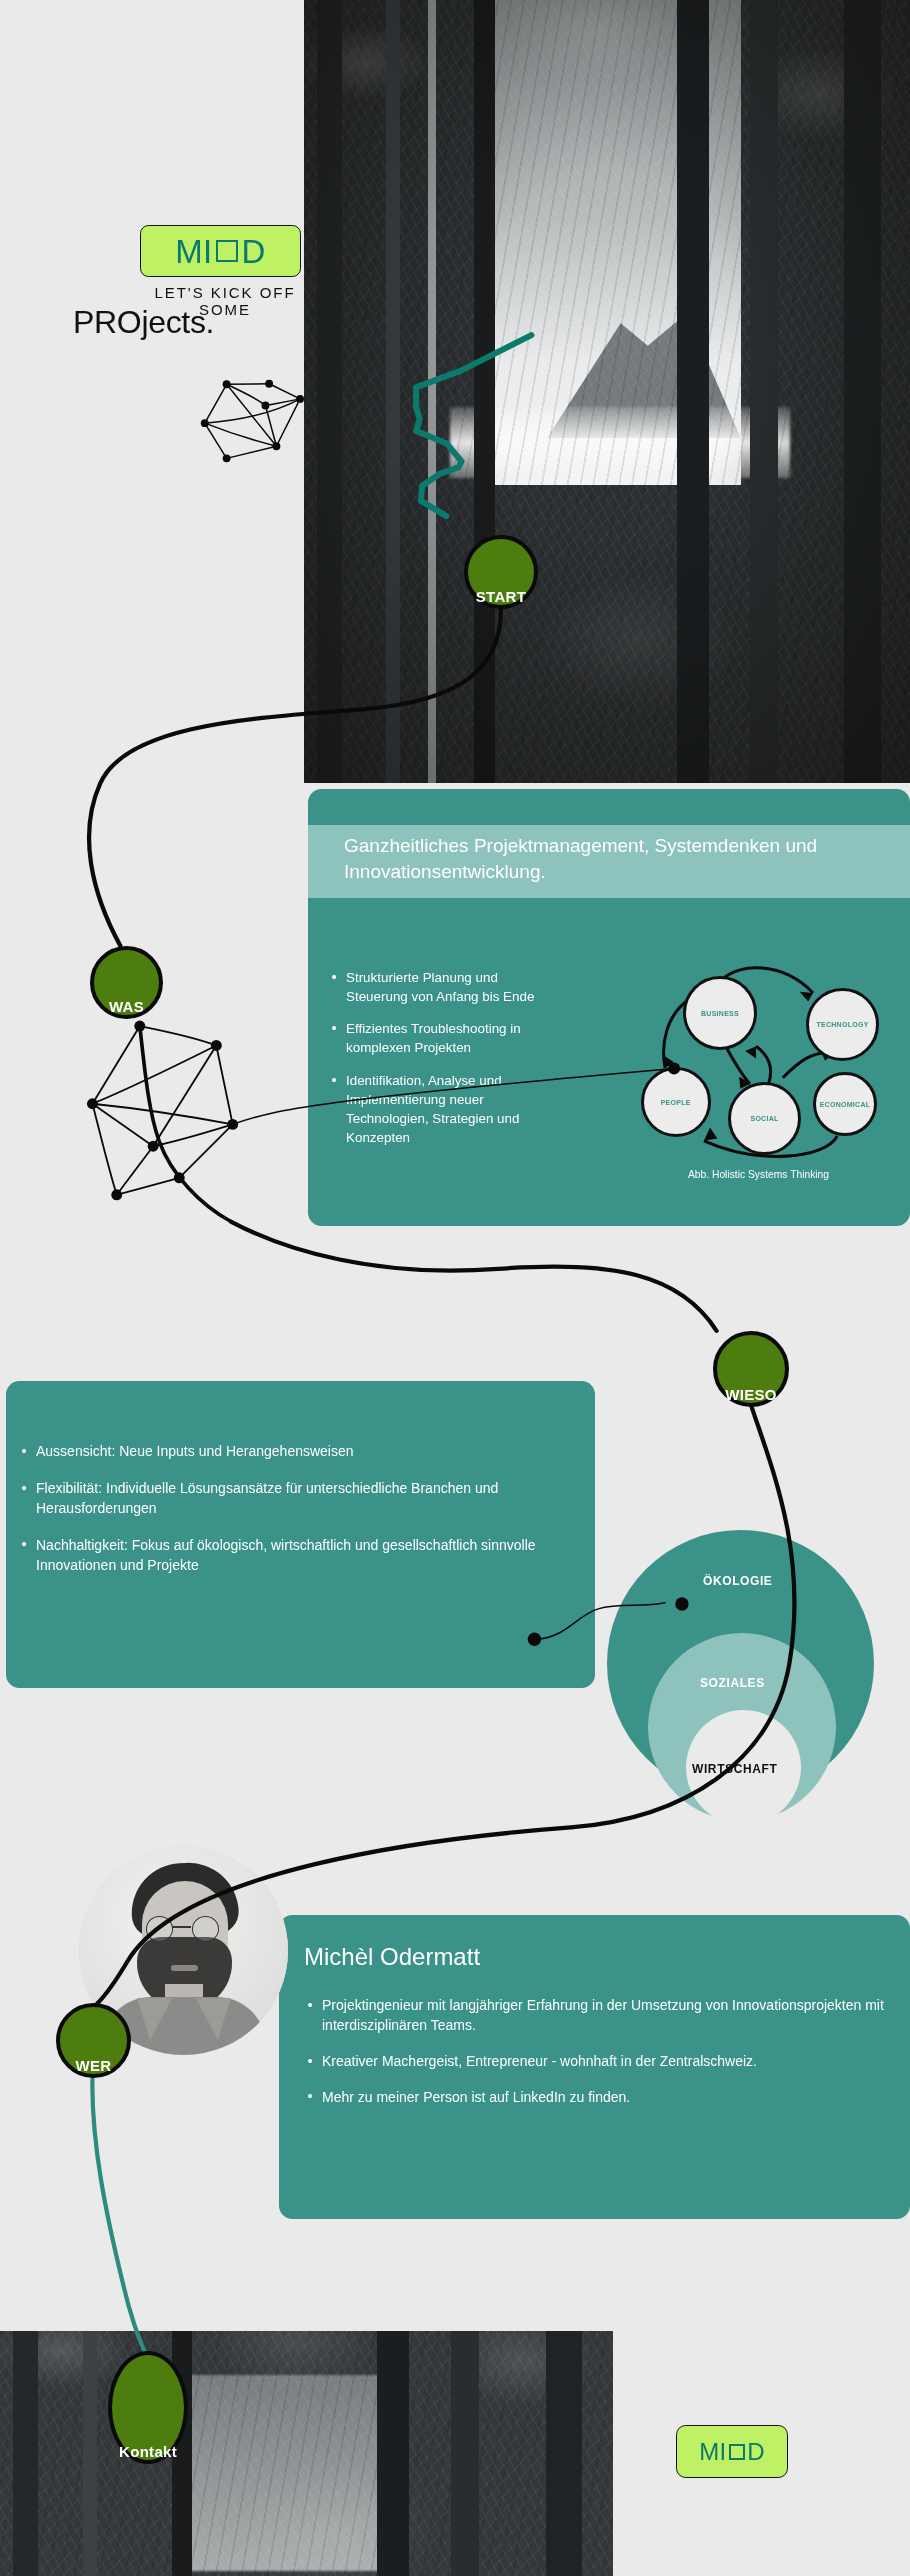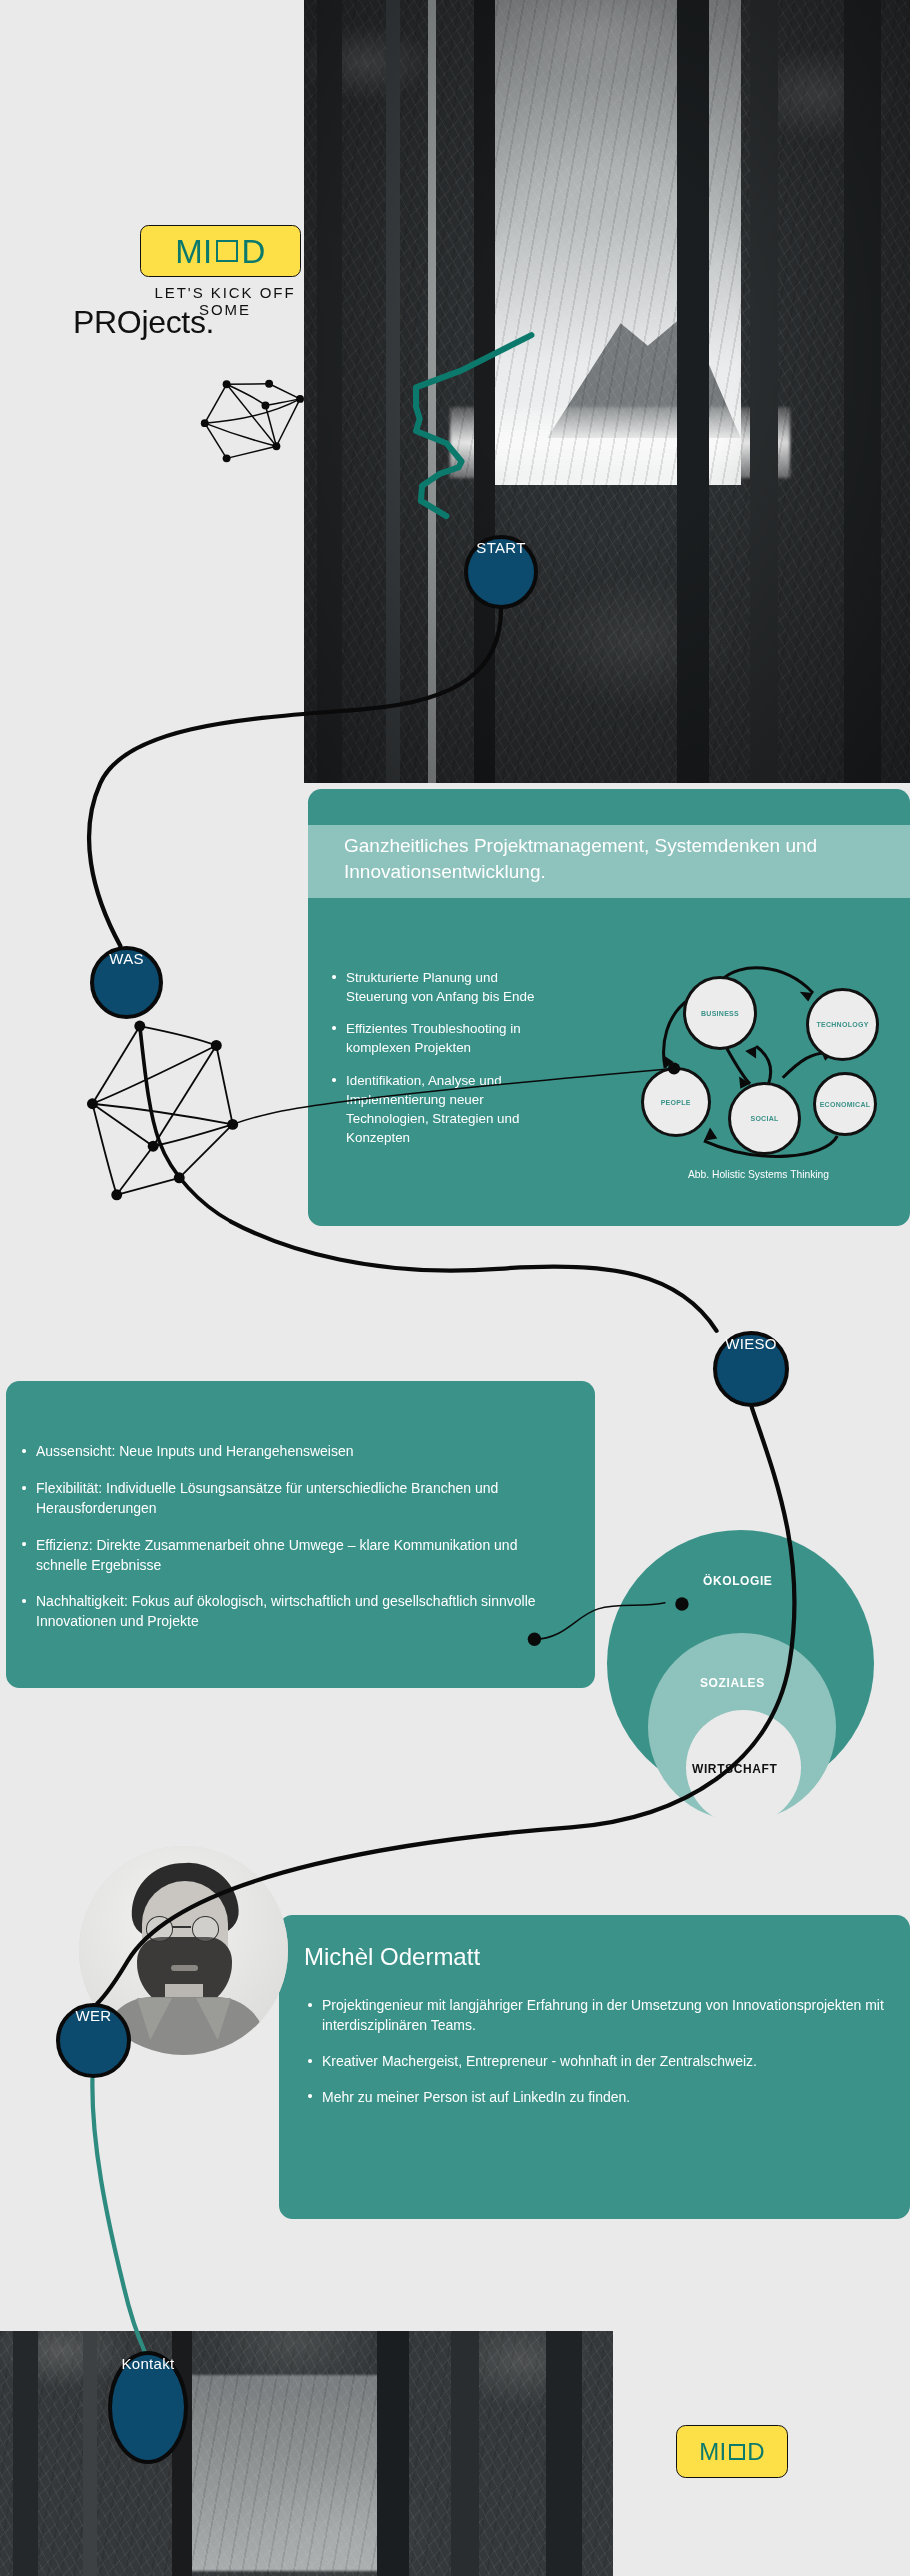--- a/index.html
+++ b/index.html
@@ -70,21 +70,21 @@
   }
   .bottom-photo .bsky{
     position:absolute; left:30%; top:18%; width:34%; height:80%;
     background:linear-gradient(180deg,#787c7e,#a9adae);
     filter:blur(1.2px);
   }
 
   
   .logo-box{
     position:absolute; border:1.8px solid #111; border-radius:8.5px;
-    background:#fde047; display:flex; align-items:center; justify-content:center;
+    background:#bef264; display:flex; align-items:center; justify-content:center;
   }
   .logo-top{ left:140px; top:225px; width:161px; height:52px; }
   .logo-bottom{ left:676px; top:2425px; width:112px; height:53px; border-radius:9.7px; }
   .logo-word{ display:flex; align-items:center; letter-spacing:.02em; }
   .logo-word .lt{ color:#0b7a6c; font-weight:400; line-height:1; }
   .logo-top .lt{ font-size:33px; }
   .logo-bottom .lt{ font-size:24px; }
   .sqO{ display:inline-block; border:2.4px solid #0b7a6c; }
   .logo-top .sqO{ width:22px; height:22px; margin:0 3.6px; }
   .logo-bottom .sqO{ width:16px; height:16px; margin:0 2.4px; }
@@ -209,23 +209,23 @@
   }
   .portrait .collarL{ left:58px; clip-path:polygon(0 0,100% 0,38% 100%); }
   .portrait .collarR{ left:117px; clip-path:polygon(0 0,100% 0,62% 100%); }
   .portrait .neck{
     position:absolute; left:86px; top:138px; width:38px; height:25.5px; background:#bab7b3;
   }
 
   
   .node{
     position:absolute; border-radius:50%;
-    background:#0c4a6e; border:4.2px solid #0a0a0a;
-    display:flex; align-items:flex-start; justify-content:center;
-    color:#fff; font-weight:normal; letter-spacing:.02em;
+    background:#4d7c0f; border:4.2px solid #0a0a0a;
+    display:flex; align-items:flex-end; justify-content:center;
+    color:#fff; font-weight:bold; letter-spacing:.02em;
   }
   .node-start { left:464px;  top:535px;  width:74px; height:74px; font-size:15px; }
   .node-was   { left:90px;  top:946px; width:73px; height:73px; font-size:15px; }
   .node-wieso { left:713px; top:1331px; width:76px; height:76px; font-size:15px; }
   .node-wer   { left:56px;   top:2003px; width:75px; height:75px; font-size:15px; }
   .node-kontakt{ left:108px; top:2351px; width:80px; height:113px; border-radius:50%; font-size:15px; }
 
   
   .svg-layer{ position:absolute; left:0; top:0; width:911px; height:2576px; overflow:visible; pointer-events:none; }
   .route{ fill:none; stroke:#0a0a0a; stroke-width:7; stroke-linecap:round; }
@@ -327,21 +327,20 @@
     <div class="hnode n-economical">
       <span>ECONOMICAL</span>
     </div>
   </div>
   <div class="hst-caption">Abb. Holistic Systems Thinking</div>
 
   <div class="panel panel-wieso"></div>
   <ul class="bullets wieso-bullets">
     <li>Aussensicht: Neue Inputs und Herangehensweisen</li>
     <li>Flexibilität: Individuelle Lösungsansätze für unterschiedliche Branchen und Herausforderungen</li>
-    <li>Effizienz: Direkte Zusammenarbeit ohne Umwege – klare Kommunikation und schnelle Ergebnisse</li>
     <li>Nachhaltigkeit: Fokus auf ökologisch, wirtschaftlich und gesellschaftlich sinnvolle Innovationen und Projekte</li>
   </ul>
 
   <div class="sus">
     <div class="c-oeko"></div>
     <div class="c-soz"></div>
     <div class="c-wirt"></div>
   </div>
   <div class="sus-label lbl-oeko">ÖKOLOGIE</div>
   <div class="sus-label lbl-soz">SOZIALES</div>

